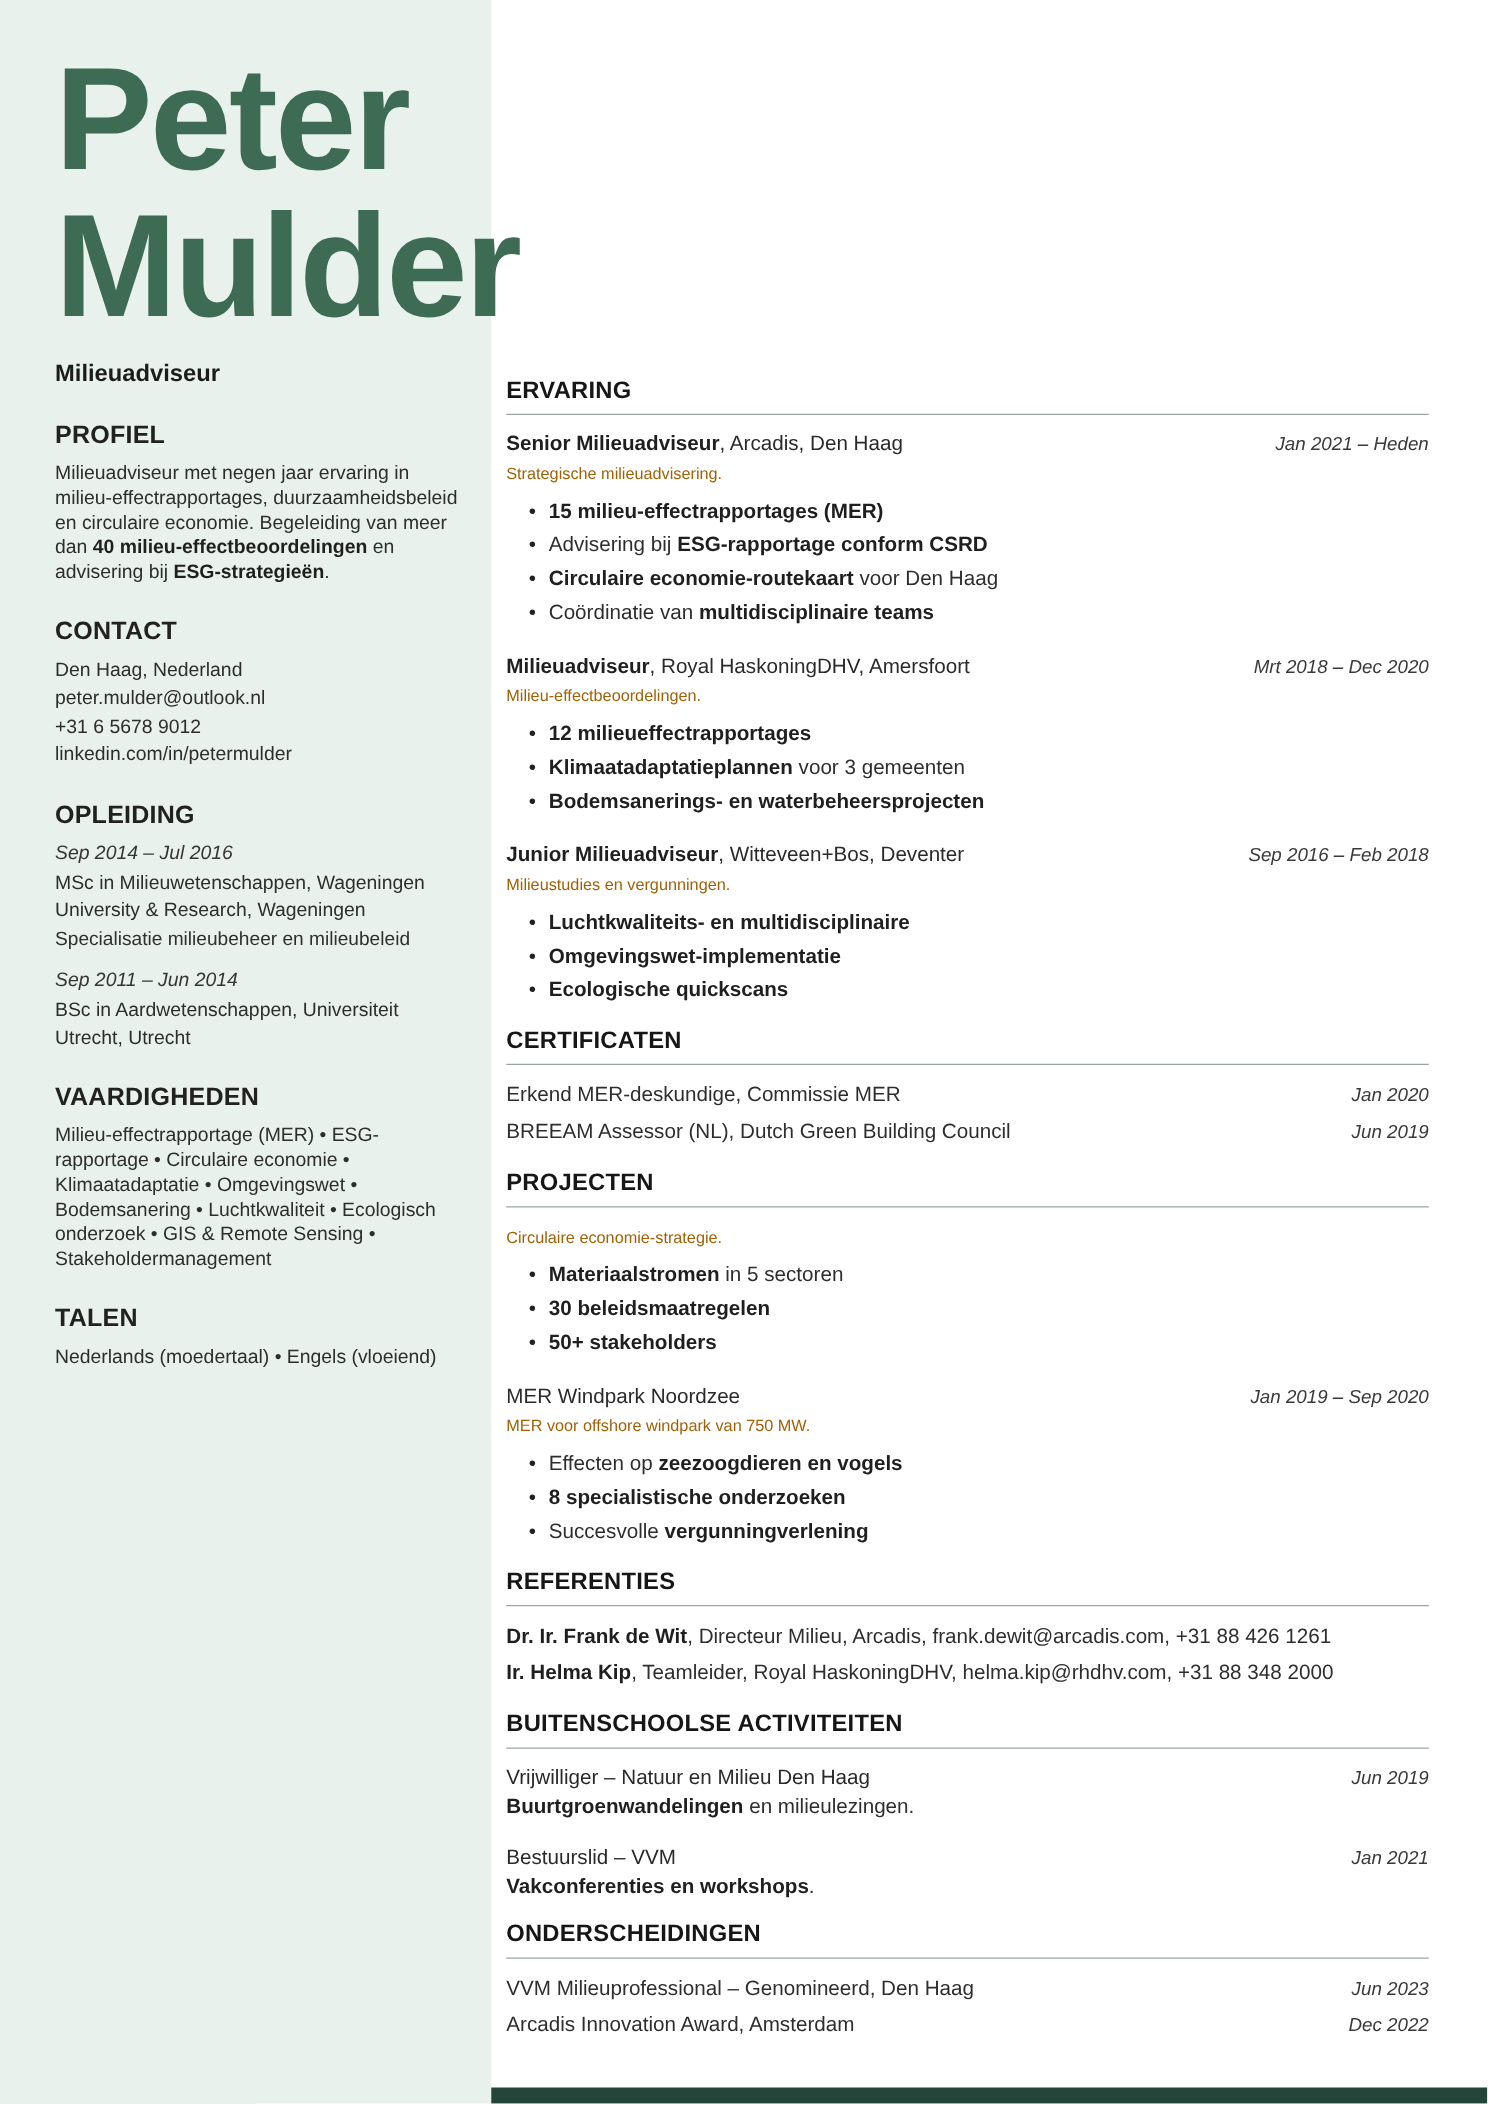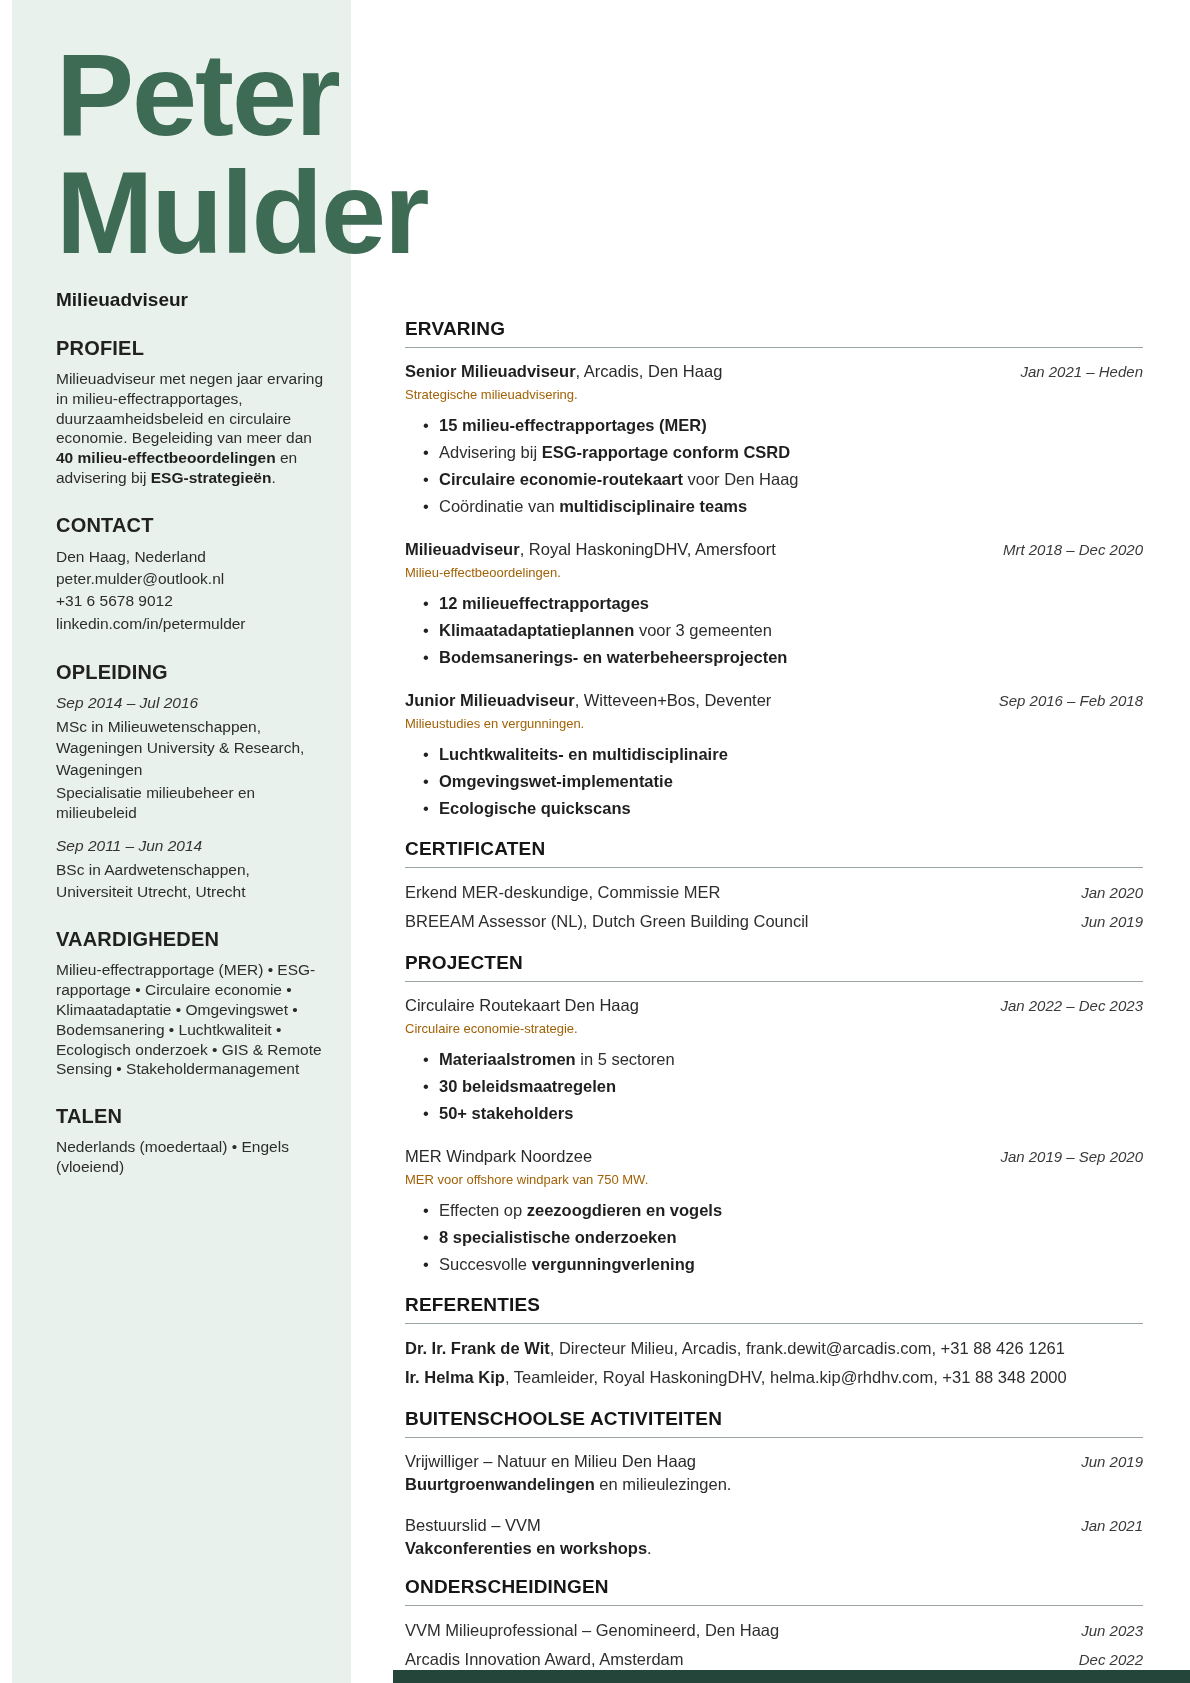--- a/index.html
+++ b/index.html
@@ -1,38 +1,38 @@
 <!DOCTYPE html>
 <html style="--accent: #3e6b54; --sidebar_bg: #e9f1ec; --rule: #9aa69d; --footer: #24463a; --text: #2d2d2d;"><head>
 <meta charset="utf-8">
 <style>
   html,body{margin:0;padding:0;background:#ffffff;}
   body{width:1190px;height:1683px;font-family:"Liberation Sans",sans-serif;color:var(--text,#2d2d2d);}
   .page{position:relative;width:1190px;height:1683px;background:#ffffff;overflow:hidden;}
 
   
-  .sidebar{position:absolute;top:0;left:12px;bottom:0;width:339px;background:var(--sidebar_bg,#e9f1ec);
+  .sidebar{position:absolute;top:0;left:0;bottom:0;width:393px;background:var(--sidebar_bg,#e9f1ec);
            padding:36px 26px 0 44px;box-sizing:border-box;overflow:visible;}
   .name{margin:0;font-size:117px;line-height:118px;font-weight:700;letter-spacing:-2px;
         color:var(--accent,#3e6b54);white-space:nowrap;}
   .name span{display:block;}
   .job-title{margin-top:17px;font-size:19px;font-weight:700;color:#1c1c1c;}
   .sidebar h2{margin:26px 0 9px 0;font-size:20px;font-weight:700;color:#212121;letter-spacing:0.2px;}
   .sidebar p{margin:0;font-size:15.5px;line-height:19.8px;color:#2d2d2d;}
   .sidebar p b{font-weight:700;color:#1f1f1f;}
   .contact-line{font-size:15.5px;line-height:22.3px;color:#2d2d2d;}
   .edu-item{margin-bottom:13px;}
   .edu-date{font-size:15.5px;line-height:20px;font-style:italic;color:#343434;margin-bottom:3px;}
   .edu-degree{font-size:15.5px;line-height:21.5px;color:#2d2d2d;}
   .edu-note{font-size:15.3px;line-height:20px;color:#2f2f2f;margin-top:3px;}
 
   
   .main{position:absolute;top:0;left:393px;right:0;bottom:0;padding:302px 47px 0 12px;box-sizing:border-box;}
   .main section{margin-top:16px;}
-  .main section:first-child{margin-top:16px;}
+  .main section:first-child{margin-top:0;}
   .main h2{margin:0;font-size:19px;line-height:21px;font-weight:700;color:#161616;letter-spacing:0.2px;
            padding-bottom:8px;border-bottom:1px solid var(--rule,#9aa69d);}
   .entry{margin-top:12px;margin-bottom:18px;}
   .entry:last-child{margin-bottom:0;}
   .entry-head{display:flex;justify-content:space-between;align-items:baseline;line-height:23px;gap:40px;}
   .entry-title{font-size:16.5px;color:#2a2a2a;}
   .entry-title b,.rich b,li b{font-weight:700;color:#1f1f1f;}
   .entry-date{font-size:15px;font-style:italic;color:#3a3a3a;white-space:nowrap;margin-left:18px;flex:none;}
   .entry-sub{font-size:13px;line-height:23px;color:#a16207;}
   .main ul{margin:6px 0 0 0;padding:0 0 0 34px;list-style:none;}
@@ -152,24 +152,20 @@
           <span>BREEAM Assessor (NL), Dutch Green Building Council</span>
           <span class="entry-date">Jun 2019</span>
         </div>
       </div>
     </section>
 
     <section>
       <h2>PROJECTEN</h2>
 
       <div class="entry">
-        <div class="entry-head">
-          <span class="entry-title">Circulaire Routekaart Den Haag</span>
-          <span class="entry-date">Jan 2022 – Dec 2023</span>
-        </div>
         <div class="entry-sub">Circulaire economie-strategie.</div>
         <ul>
           <li><b>Materiaalstromen</b><span> in 5 sectoren</span></li>
           <li><b>30 beleidsmaatregelen</b></li>
           <li><b>50+ stakeholders</b></li>
         </ul>
       </div>
 
       <div class="entry">
         <div class="entry-head">

